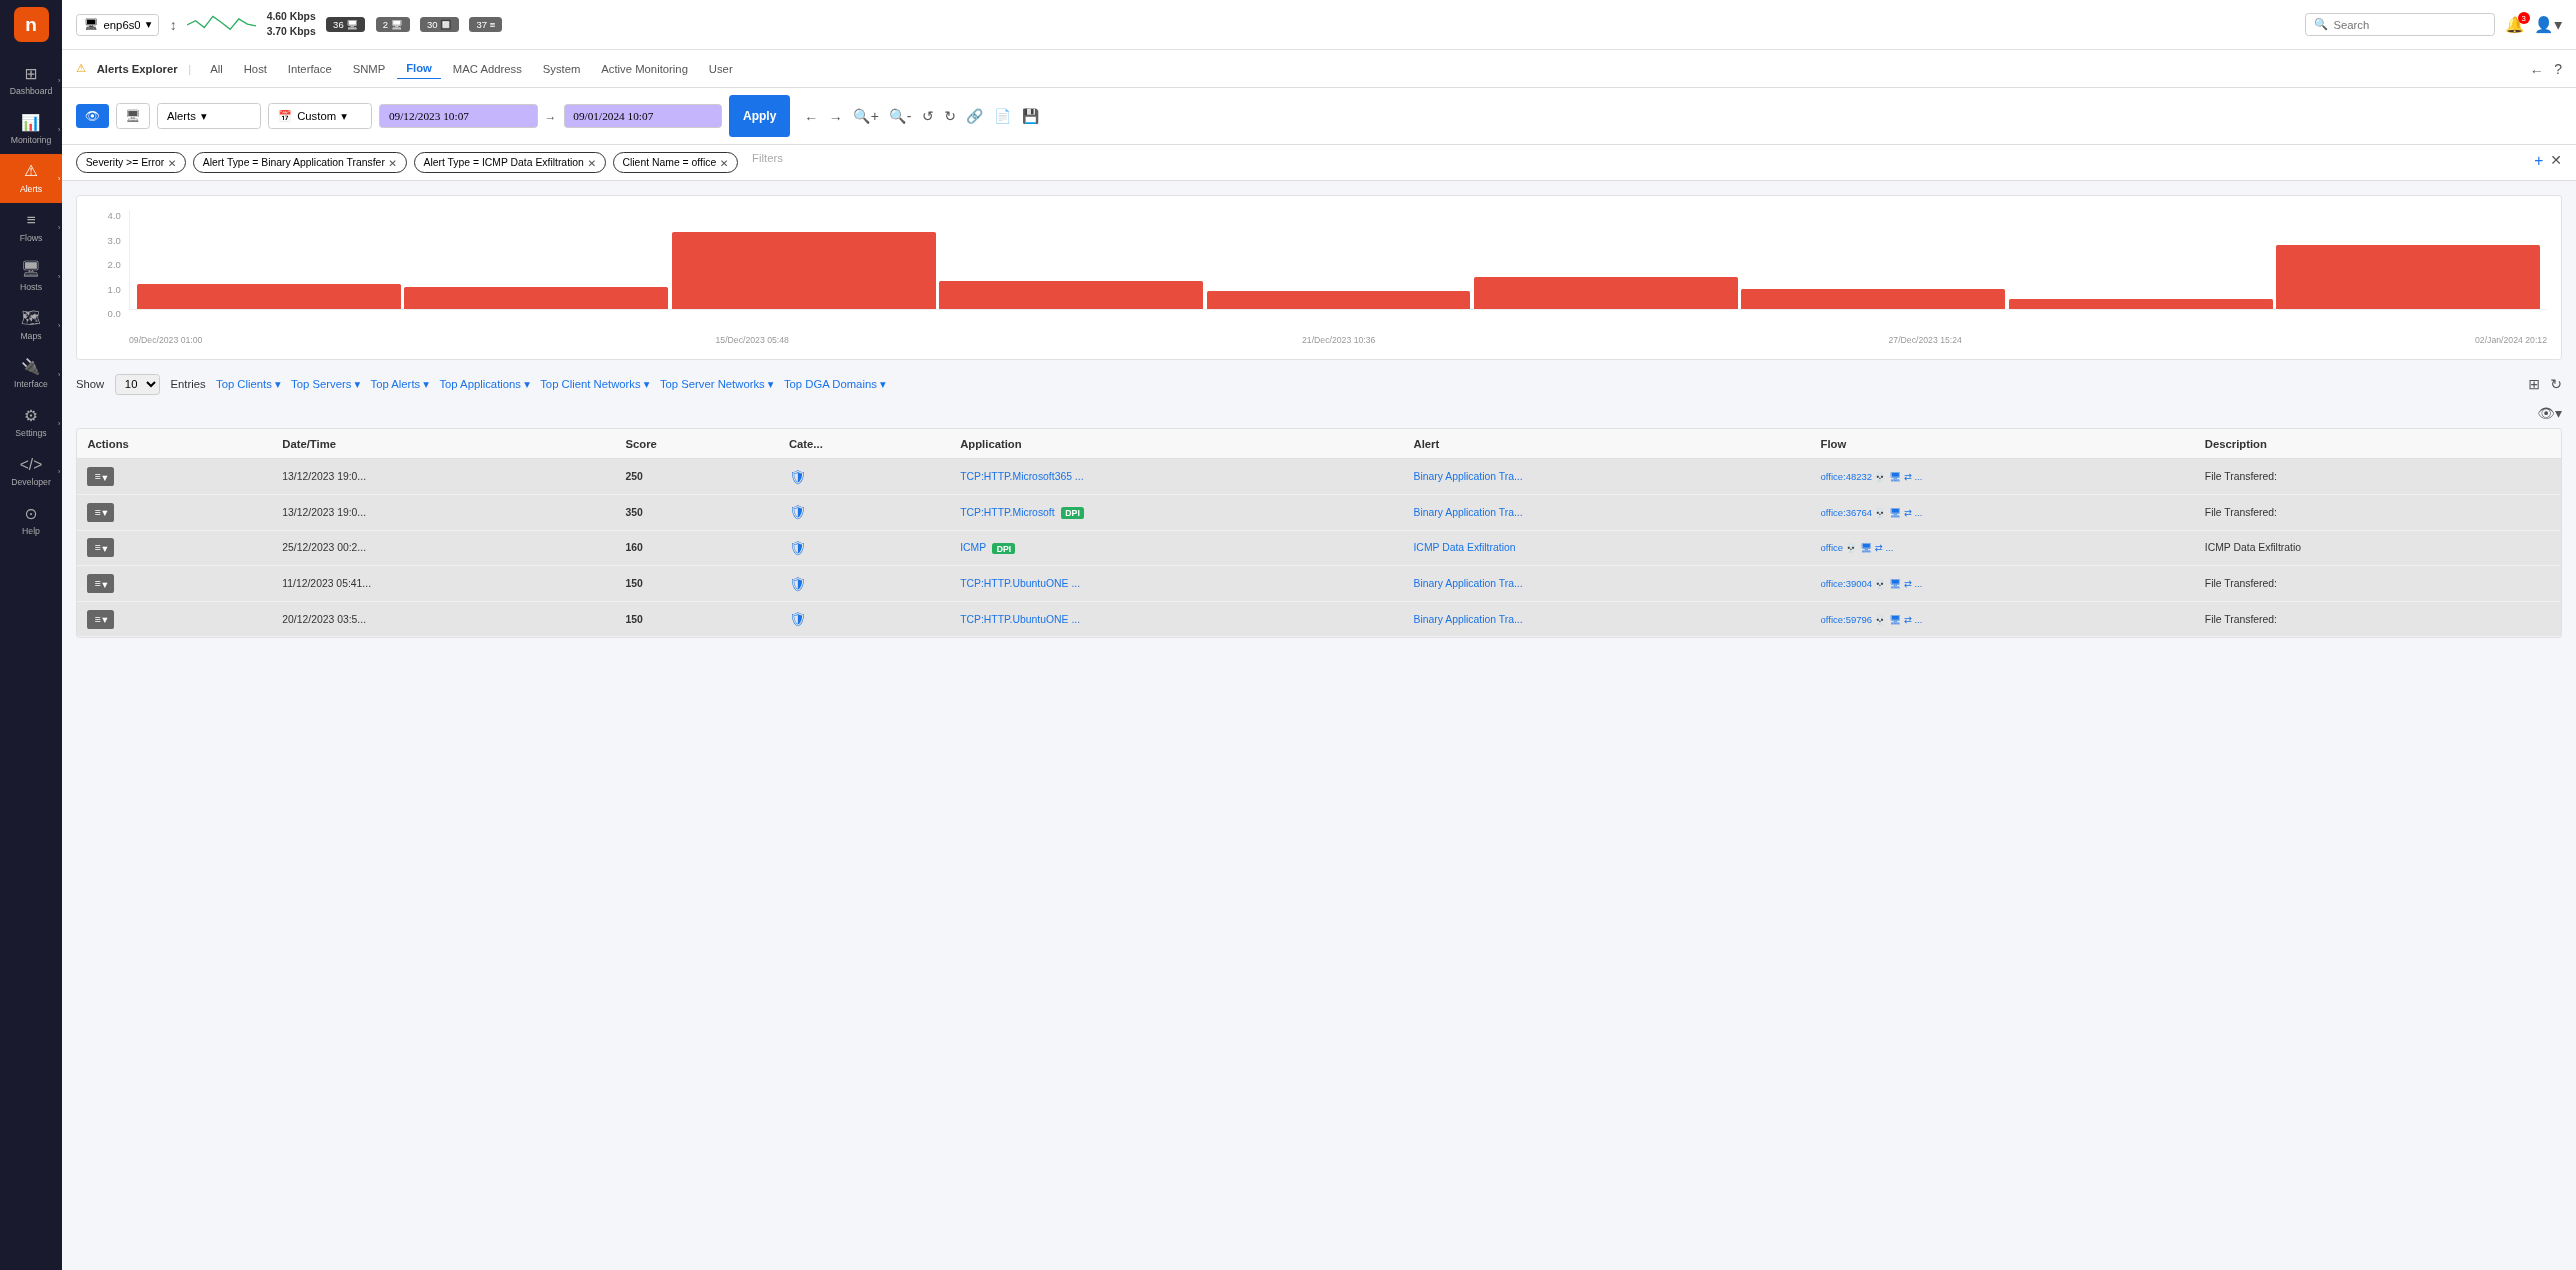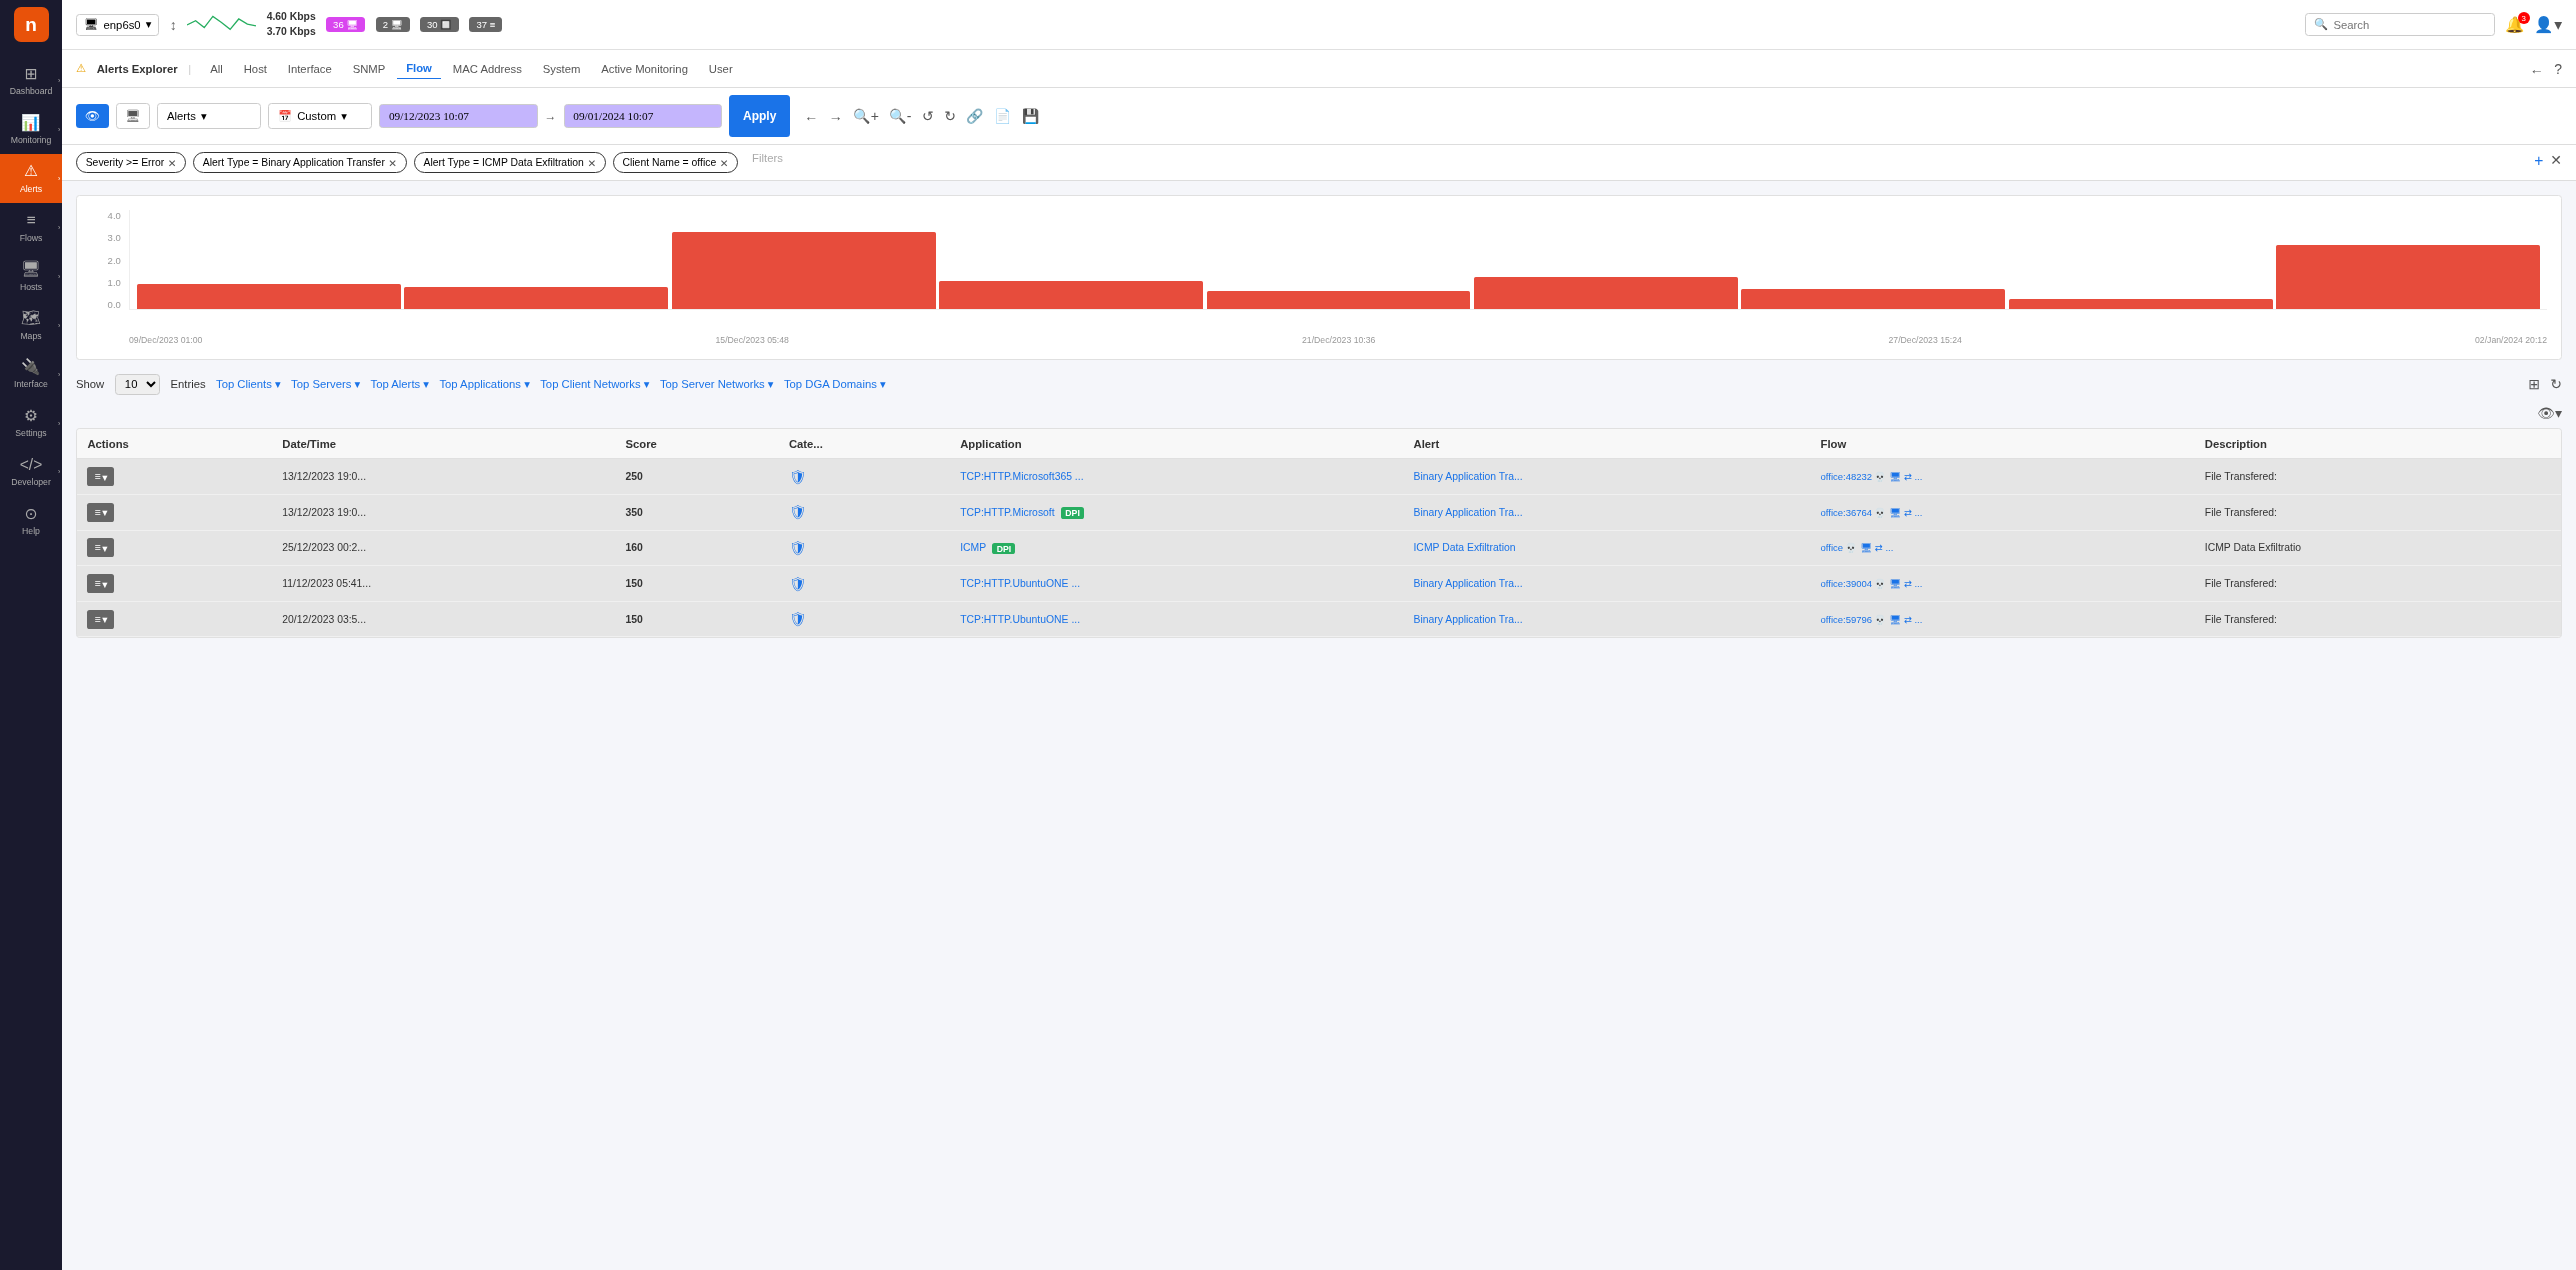--- a/index.html
+++ b/index.html
@@ -17,21 +17,21 @@
     
     #main { flex: 1; display: flex; flex-direction: column; overflow: hidden; }
 
     
     #topbar { background: #fff; border-bottom: 0.9px solid #e0e0e0; padding: 5.2px 14px; display: flex; align-items: center; gap: 10.4px; height: 50px; flex-shrink: 0; }
     .interface-select { display: flex; align-items: center; gap: 5.2px; border: 0.9px solid #ccc; border-radius: 3.5px; padding: 3.5px 7px; cursor: pointer; background: #fff; font-size: 11.3px; }
     .traffic-arrow { color: #666; font-size: 14px; }
     .traffic-graph { width: 69px; height: 26px; }
     .traffic-values { font-size: 10.4px; color: #333; line-height: 1.4; font-weight: bold; }
     .badge { padding: 1.7px 7px; border-radius: 3.5px; font-size: 9.5px; color: #fff; display: flex; align-items: center; gap: 2.6px; }
-    .badge.green { background: #d946ef; }
+    .badge.green { background: #404040; }
     .badge.gray { background: #666; }
     .topbar-right { margin-left: auto; display: flex; align-items: center; gap: 10.4px; }
     .search-box { display: flex; align-items: center; border: 0.9px solid #ccc; border-radius: 3.5px; padding: 4.3px 8.7px; gap: 5.2px; width: 190px; }
     .search-box input { border: none; outline: none; font-size: 11.3px; width: 100%; }
     .notif-btn { position: relative; cursor: pointer; font-size: 15.6px; color: #555; }
     .notif-badge { position: absolute; top: -3.5px; right: -5.2px; background: red; color: white; border-radius: 50%; width: 12px; height: 12px; font-size: 7.8px; display: flex; align-items: center; justify-content: center; }
     .user-btn { cursor: pointer; color: #555; font-size: 15.6px; }
 
     
     #navtabs { background: #fff; border-bottom: 0.9px solid #ddd; padding: 0 14px; display: flex; align-items: center; gap: 3.5px; height: 38px; flex-shrink: 0; }
@@ -61,21 +61,21 @@
     .filter-label { color: #aaa; margin-left: 7px; }
     .filter-add { margin-left: auto; color: #1a73e8; cursor: pointer; font-size: 15.6px; }
     .filter-close { color: #555; cursor: pointer; font-size: 14px; }
 
     
     #content { flex: 1; overflow-y: auto; padding: 14px; background: #f5f6fa; }
 
     
     .chart-card { background: #fff; border: 0.9px solid #e0e0e0; border-radius: 3.5px; padding: 14px; margin-bottom: 14px; }
     .chart-area { height: 121px; position: relative; }
-    .chart-yaxis { position: absolute; left: 0; top: 0; bottom: 21px; width: 35px; display: flex; flex-direction: column; justify-content: space-between; align-items: flex-end; padding-right: 5.2px; color: #999; font-size: 9.5px; }
+    .chart-yaxis { position: absolute; left: 0; top: 0; bottom: 12px; width: 35px; display: flex; flex-direction: column; justify-content: space-between; align-items: flex-end; padding-right: 5.2px; color: #999; font-size: 9.5px; }
     .chart-body { margin-left: 38px; height: calc(100% - 21px); display: flex; align-items: flex-end; gap: 3.5px; border-left: 0.9px solid #eee; border-bottom: 0.9px solid #eee; padding: 0 7px; position: relative; }
     .chart-bar { background: #e74c3c; border-radius: 1.7px 1.7px 0 0; min-width: 14px; }
     .chart-xaxis { margin-left: 38px; display: flex; justify-content: space-between; color: #999; font-size: 8.7px; margin-top: 3.5px; }
 
     
     .table-controls { display: flex; align-items: center; gap: 10.4px; margin-bottom: 10.4px; flex-wrap: wrap; }
     .table-controls label { font-size: 11.3px; color: #333; }
     .table-controls select { border: 0.9px solid #ccc; border-radius: 3.5px; padding: 2.6px 5.2px; font-size: 11.3px; }
     .table-controls span { font-size: 11.3px; color: #333; }
     .top-btn { color: #1a73e8; cursor: pointer; font-size: 11.3px; display: flex; align-items: center; gap: 2.6px; text-decoration: none; }

